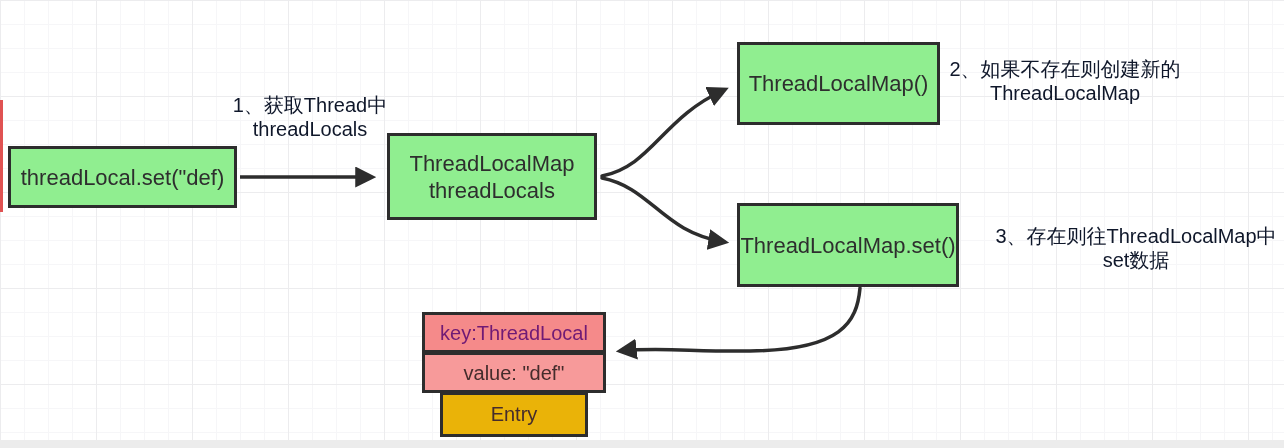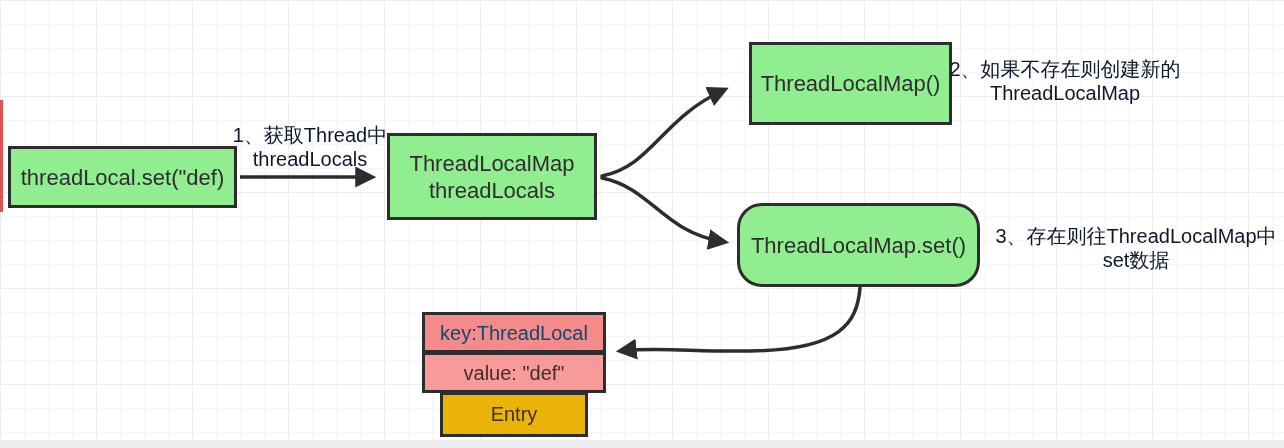--- a/index.html
+++ b/index.html
@@ -14,21 +14,21 @@
       linear-gradient(90deg, #f6f6f8 1px, transparent 1px);
     background-size:96px 96px,96px 96px,24px 24px,24px 24px;
   }
   .node{
     position:absolute;display:flex;flex-direction:column;
     align-items:center;justify-content:center;text-align:center;
     border:3px solid #2d2d2d;box-sizing:border-box;color:#2e2e2e;
   }
   .green{background:#90ee90;}
   .node .l1{font-size:22px;line-height:27px;}
-  .pink{background:#f58a8a;color:#0c4a6e;z-index:3;}
+  .pink{background:#f58a8a;color:#701a75;z-index:3;}
   .pink2{background:#f79a9a;color:#452c2c;z-index:3;}
   .red{background:#eab308;color:#452c2c;z-index:1;}
   .pink .l1,.pink2 .l1{font-size:20px;line-height:22px;}
   .red .l1{font-size:20px;}
   .annotation{
     position:absolute;text-align:center;color:#0f172a;
     font-size:20px;line-height:24px;white-space:nowrap;
   }
   #arrows{position:absolute;left:0;top:0;z-index:2;pointer-events:none;}
   .accent-line{position:absolute;left:0;top:100px;width:3px;height:112px;background:#e05252;}
@@ -54,41 +54,41 @@
 
 <div class="node green" style="left:8px;top:146px;width:229px;height:62px;">
   <span class="l1">threadLocal.set("def)</span>
 </div>
 
 <div class="node green" style="left:387px;top:133px;width:210px;height:87px;">
   <span class="l1">ThreadLocalMap</span>
   <span class="l1">threadLocals</span>
 </div>
 
-<div class="node green" style="left:737px;top:42px;width:203px;height:83px;margin-left:12px;">
+<div class="node green" style="left:737px;top:42px;width:203px;height:83px;">
   <span class="l1">ThreadLocalMap()</span>
 </div>
 
-<div class="node green" style="left:737px;top:203px;width:243px;height:84px;border-radius:25px;">
+<div class="node green" style="left:737px;top:203px;width:222px;height:84px;">
   <span class="l1">ThreadLocalMap.set()</span>
 </div>
 
 <div class="node pink" style="left:422px;top:312px;width:184px;height:41px;">
   <span class="l1">key:ThreadLocal</span>
 </div>
 
 <div class="node pink2" style="left:422px;top:352px;width:184px;height:41px;">
   <span class="l1">value: "def"</span>
 </div>
 
 <div class="node red" style="left:440px;top:392px;width:148px;height:45px;">
   <span class="l1">Entry</span>
 </div>
 
-<div class="annotation" style="left:225px;top:93px;width:170px;margin-top:30px;">
+<div class="annotation" style="left:225px;top:93px;width:170px;">
   <div>1、获取Thread中</div>
   <div>threadLocals</div>
 </div>
 
 <div class="annotation" style="left:940px;top:57px;width:250px;">
   <div>2、如果不存在则创建新的</div>
   <div>ThreadLocalMap</div>
 </div>
 
 <div class="annotation" style="left:986px;top:224px;width:300px;">

